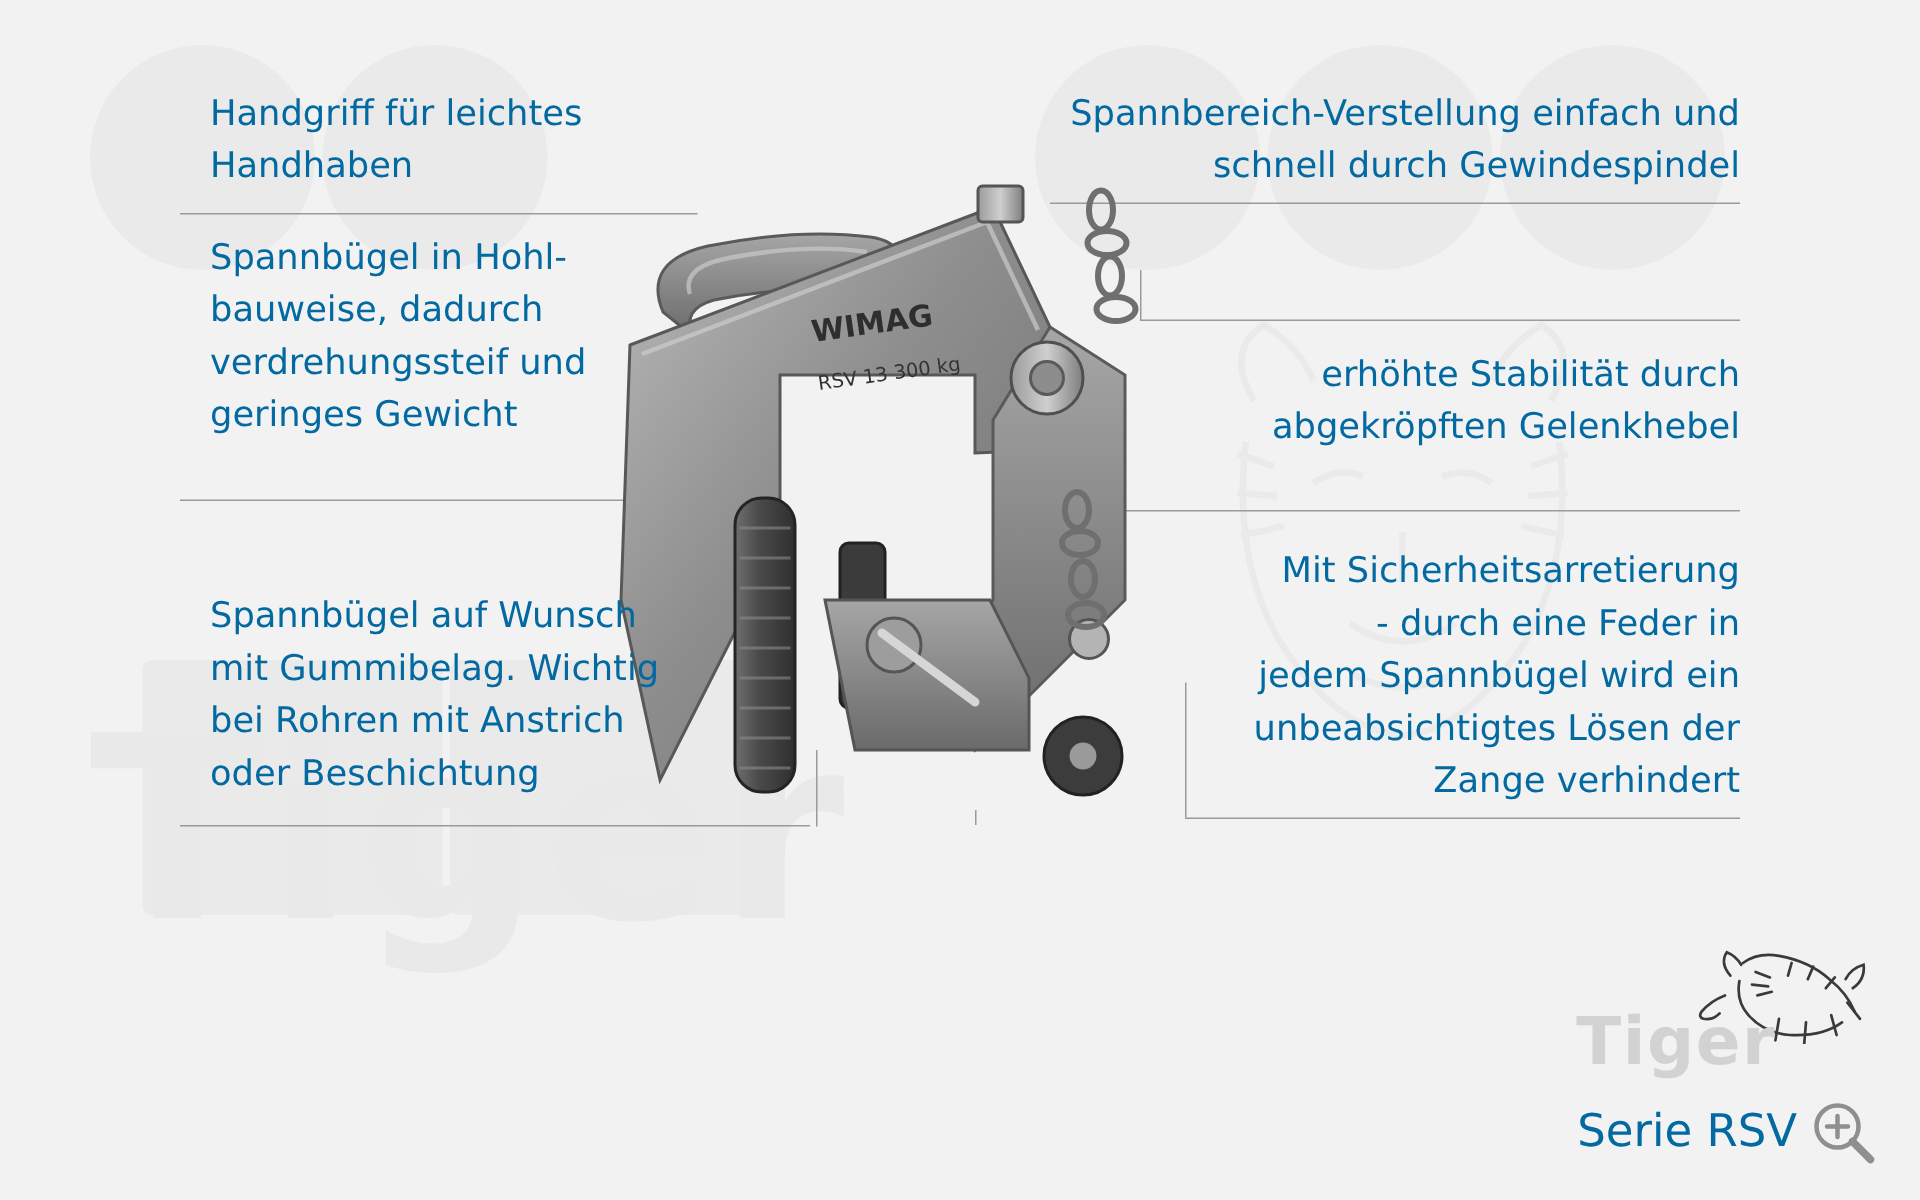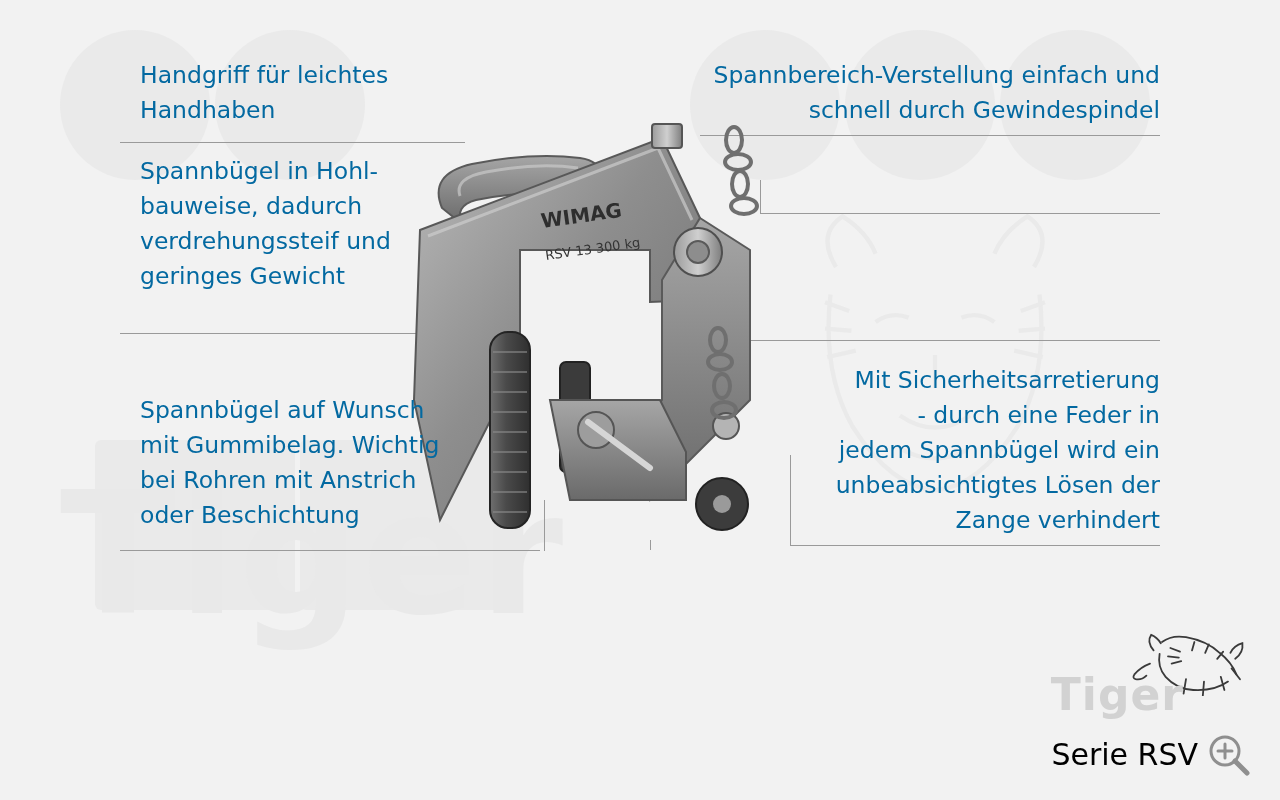--- a/index.html
+++ b/index.html
@@ -101,21 +101,21 @@
     font-size: 44px;
     color: #d2d2d2;
     letter-spacing: 1px;
   }
   .brand-serie {
     position: absolute;
     right: 58px;
     bottom: 10px;
     font-family: "DejaVu Sans", sans-serif;
     font-size: 30px;
-    color: #000000;
+    color: #0369a1;
   }
   .zoom-badge {
     position: absolute;
     right: 6px;
     bottom: 6px;
     width: 44px;
     height: 44px;
   }
   .tiger-logo {
     position: absolute;
@@ -263,20 +263,22 @@
 
   <div class="callout right" style="left:660px; top:58px;  width:500px;">Spannbereich-Verstellung einfach und
 schnell durch Gewindespindel</div>
 
   <div class="callout left" style="left:140px; top:393px; width:340px;">Spannbügel auf Wunsch
 mit Gummibelag. Wichtig
 bei Rohren mit Anstrich
 oder Beschichtung</div>
 
 
+  <div class="callout right" style="left:700px; top:232px; width:460px;">erhöhte Stabilität durch
+abgekröpften Gelenkhebel</div>
 
   <div class="callout right" style="left:700px; top:363px; width:460px;">Mit Sicherheitsarretierung
 - durch eine Feder in
 jedem Spannbügel wird ein
 unbeabsichtigtes Lösen der
 Zange verhindert</div>
 
   <div class="brand">
     <svg class="tiger-logo" viewBox="0 0 200 120">
       <g fill="none" stroke="#3a3a3a" stroke-width="3" stroke-linecap="round">

